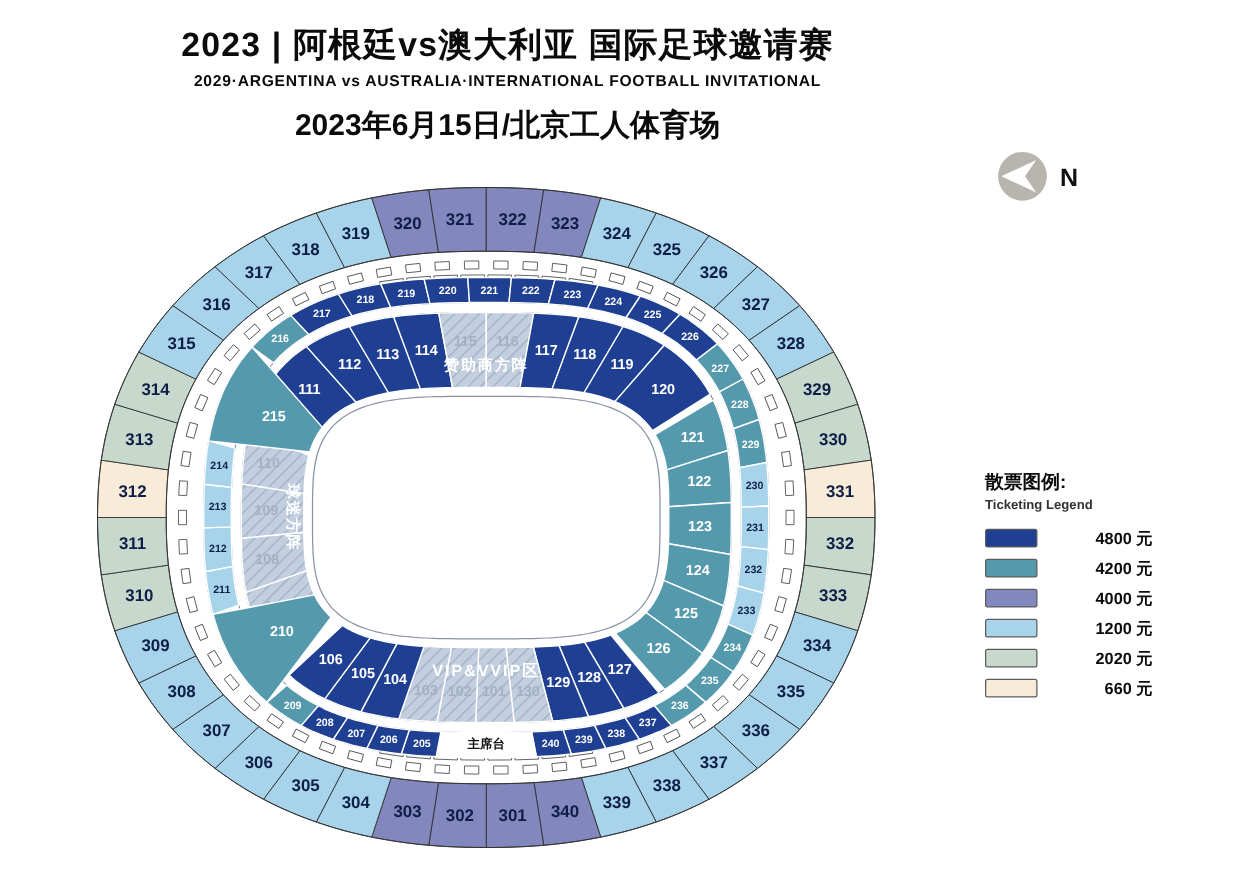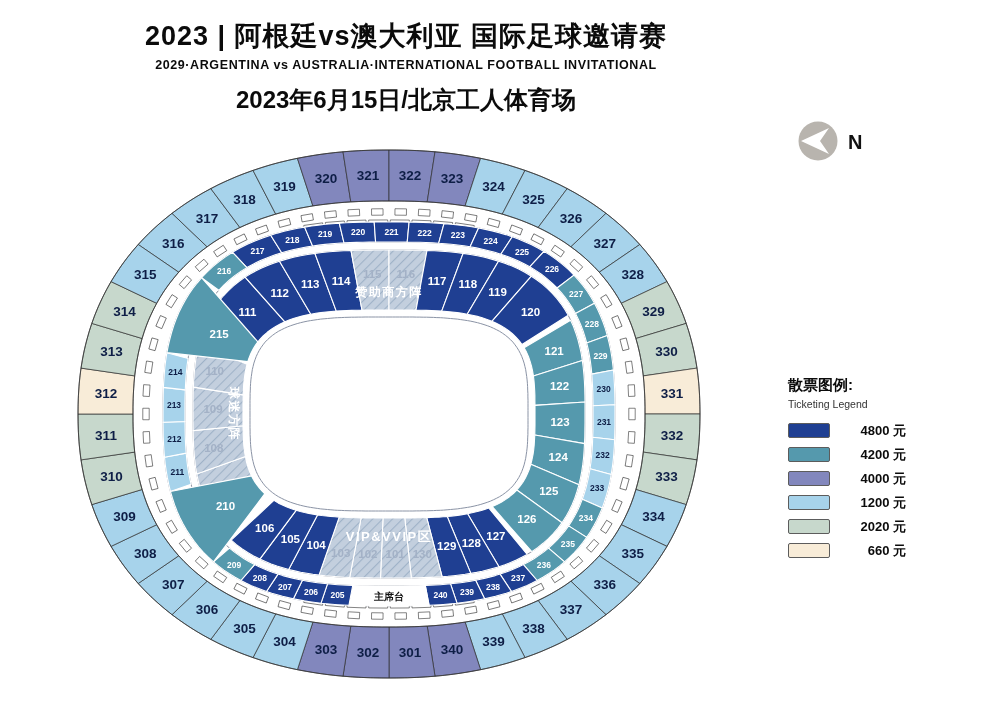--- a/index.html
+++ b/index.html
@@ -7,23 +7,23 @@
        font-family:"Liberation Sans","DejaVu Sans",sans-serif;color:#111;}
   #stadium{position:absolute;left:0;top:0;}
   .hdr{position:absolute;left:16px;top:18px;width:780px;text-align:center;}
   .hdr .t-cn{font-size:27px;font-weight:800;letter-spacing:1px;color:#0b0b0b;}
   .hdr .t-en{font-size:12.5px;font-weight:700;letter-spacing:0.6px;margin-top:4px;color:#0b0b0b;}
   .hdr .d-cn{font-size:24px;font-weight:800;margin-top:12px;color:#0b0b0b;}
   .hdr .d-en{font-size:12.5px;margin-top:3px;color:#222;}
   .compass{position:absolute;left:796px;top:118px;width:100px;height:46px;}
   .legend{position:absolute;left:788px;top:360px;width:190px;margin-top:16px;}
   .legend .lg-cn{font-size:15px;font-weight:800;color:#0b0b0b;}
-  .legend .lg-en{font-size:10.5px;color:#333;margin-top:3px;}
+  .legend .lg-en{font-size:10.5px;color:#333;margin-top:3px;font-weight:bold;}
   .legend .rows{margin-top:14px;}
-  .legend .row{display:flex;align-items:center;margin-bottom:11px;height:13px;}
+  .legend .row{display:flex;align-items:center;margin-bottom:11px;height:13px;gap:16px;}
   .legend .sw{width:40px;height:13px;border:1px solid #5c5c5c;border-radius:2px;flex:0 0 auto;}
   .legend .pr{font-size:13px;font-weight:800;color:#0b0b0b;margin-left:14px;width:62px;text-align:right;}
   svg text{font-family:"Liberation Sans","DejaVu Sans",sans-serif;}
 </style>
 </head>
 <body>
 
 <svg id="stadium" width="1000" height="708" viewBox="0 0 1000 708">
     <defs>
       <pattern id="hatchPat" width="7" height="7" patternUnits="userSpaceOnUse" patternTransform="rotate(45)">

